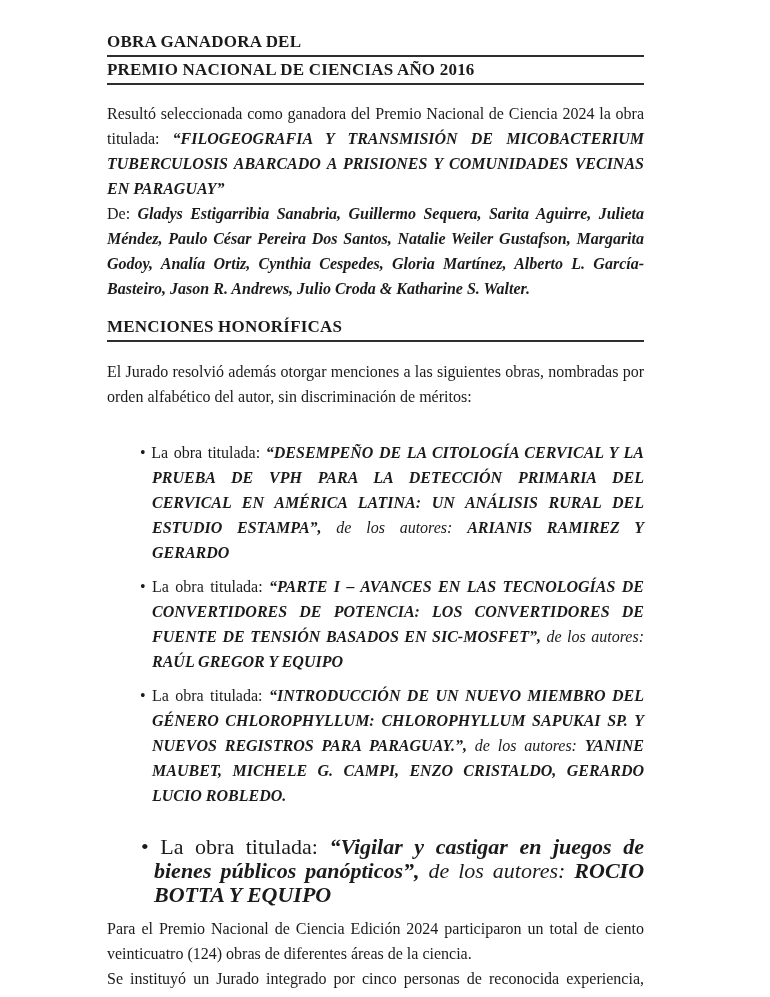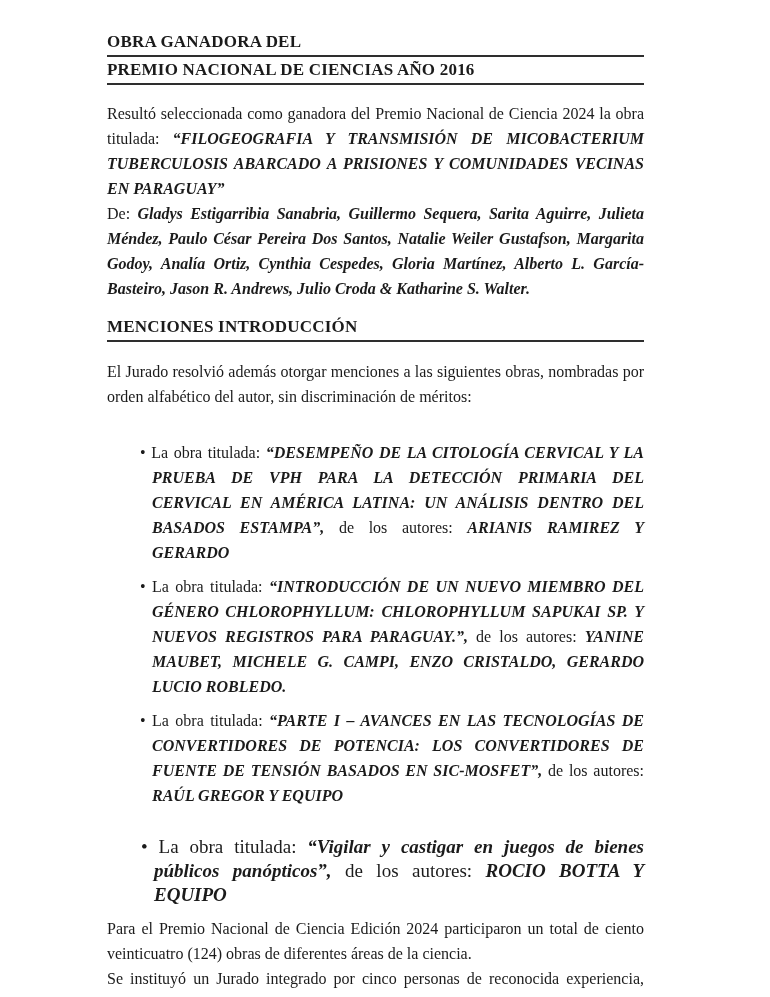--- a/index.html
+++ b/index.html
@@ -38,40 +38,40 @@
   
   p {
     margin: 0;
     font-size: 16px;
     line-height: 25px;
     text-align: justify;
   }
   .after-title   { margin-top: 16px; }
   .intro-para    { margin-top: 17px; }
   .bi { font-weight: bold; font-style: italic; }
-  .it { }
+  .it { font-style: italic; }
   .bd { font-weight: bold; }
   
   .mention-list { margin-top: 31px; }
   .mention {
     margin-left: 45px;
     text-indent: -12px;
     margin-bottom: 9px;
   }
   .mention .bullet {
     font-style: normal;
     font-weight: normal;
   }
   .mention.flush {
     margin-left: 27px;
     text-indent: 8px;
   }
   .mention.large {
     margin-top: 27px;
-    font-size: 19px;
+    font-size: 22px;
     line-height: 24px;
     margin-left: 47px;
     text-indent: -13px;
   }
   .closing-1 { }
   .closing-2 { }
 </style>
 </head>
 <body>
 
@@ -85,36 +85,36 @@
       <span>PREMIO NACIONAL DE CIENCIAS AÑO 2016</span>
     </div>
   </header>
 
   <p class="after-title"><span>Resultó seleccionada como ganadora del Premio Nacional de Ciencia 2024 la obra titulada: </span><span class="bi">“FILOGEOGRAFIA Y TRANSMISIÓN DE MICOBACTERIUM TUBERCULOSIS ABARCADO A PRISIONES Y COMUNIDADES VECINAS EN PARAGUAY”</span></p>
 
   <p><span>De: </span><span class="bi">Gladys Estigarribia Sanabria, Guillermo Sequera, Sarita Aguirre, Julieta Méndez, Paulo César Pereira Dos Santos, Natalie Weiler Gustafson, Margarita Godoy, Analía Ortiz, Cynthia Cespedes, Gloria Martínez, Alberto L. García-Basteiro, Jason R. Andrews, Julio Croda &amp; Katharine S. Walter.</span></p>
 
   <div class="heading-block">
     <div class="rule-line">
-      <span>MENCIONES INTRODUCCIÓN</span>
+      <span>MENCIONES HONORÍFICAS</span>
     </div>
   </div>
 
   <p class="intro-para">El Jurado resolvió además otorgar menciones a las siguientes obras, nombradas por orden alfabético del autor, sin discriminación de méritos:</p>
 
   <section class="mention-list">
 
     <p class="mention"><span class="bullet">•</span>
-      <span>La obra titulada: </span><span class="bi">“DESEMPEÑO DE LA CITOLOGÍA CERVICAL Y LA PRUEBA DE VPH PARA LA DETECCIÓN PRIMARIA DEL CERVICAL EN AMÉRICA LATINA: UN ANÁLISIS DENTRO DEL BASADOS ESTAMPA”,</span><span class="it"> de los autores: </span><span class="bi">ARIANIS RAMIREZ Y GERARDO</span></p>
+      <span>La obra titulada: </span><span class="bi">“DESEMPEÑO DE LA CITOLOGÍA CERVICAL Y LA PRUEBA DE VPH PARA LA DETECCIÓN PRIMARIA DEL CERVICAL EN AMÉRICA LATINA: UN ANÁLISIS RURAL DEL ESTUDIO ESTAMPA”,</span><span class="it"> de los autores: </span><span class="bi">ARIANIS RAMIREZ Y GERARDO</span></p>
+
+    <p class="mention"><span class="bullet">•</span>
+      <span>La obra titulada: </span><span class="bi">“PARTE I – AVANCES EN LAS TECNOLOGÍAS DE CONVERTIDORES DE POTENCIA: LOS CONVERTIDORES DE FUENTE DE TENSIÓN BASADOS EN SIC-MOSFET”,</span><span class="it"> de los autores: </span><span class="bi">RAÚL GREGOR Y EQUIPO</span></p>
 
     <p class="mention"><span class="bullet">•</span>
       <span>La obra titulada: </span><span class="bi">“INTRODUCCIÓN DE UN NUEVO MIEMBRO DEL GÉNERO CHLOROPHYLLUM: CHLOROPHYLLUM SAPUKAI SP. Y NUEVOS REGISTROS PARA PARAGUAY.”,</span><span class="it"> de los autores: </span><span class="bi">YANINE MAUBET, MICHELE G. CAMPI, ENZO CRISTALDO, GERARDO LUCIO ROBLEDO.</span></p>
-
-    <p class="mention"><span class="bullet">•</span>
-      <span>La obra titulada: </span><span class="bi">“PARTE I – AVANCES EN LAS TECNOLOGÍAS DE CONVERTIDORES DE POTENCIA: LOS CONVERTIDORES DE FUENTE DE TENSIÓN BASADOS EN SIC-MOSFET”,</span><span class="it"> de los autores: </span><span class="bi">RAÚL GREGOR Y EQUIPO</span></p>
 
 
     <p class="mention large"><span class="bullet">•</span>
       <span>La obra titulada: </span><span class="bi">“Vigilar y castigar en juegos de bienes públicos panópticos”,</span><span class="it"> de los autores: </span><span class="bi">ROCIO BOTTA Y EQUIPO</span></p>
 
   </section>
 
   <p class="closing-1">Para el Premio Nacional de Ciencia Edición 2024 participaron un total de ciento veinticuatro (124) obras de diferentes áreas de la ciencia.</p>
 
   <p class="closing-2"><span>Se instituyó un Jurado integrado por cinco personas de reconocida experiencia, idoneidad y prestigio en la ciencia, designado por la </span><span class="bd">Comisión de Cultura y Educación.</span></p>

